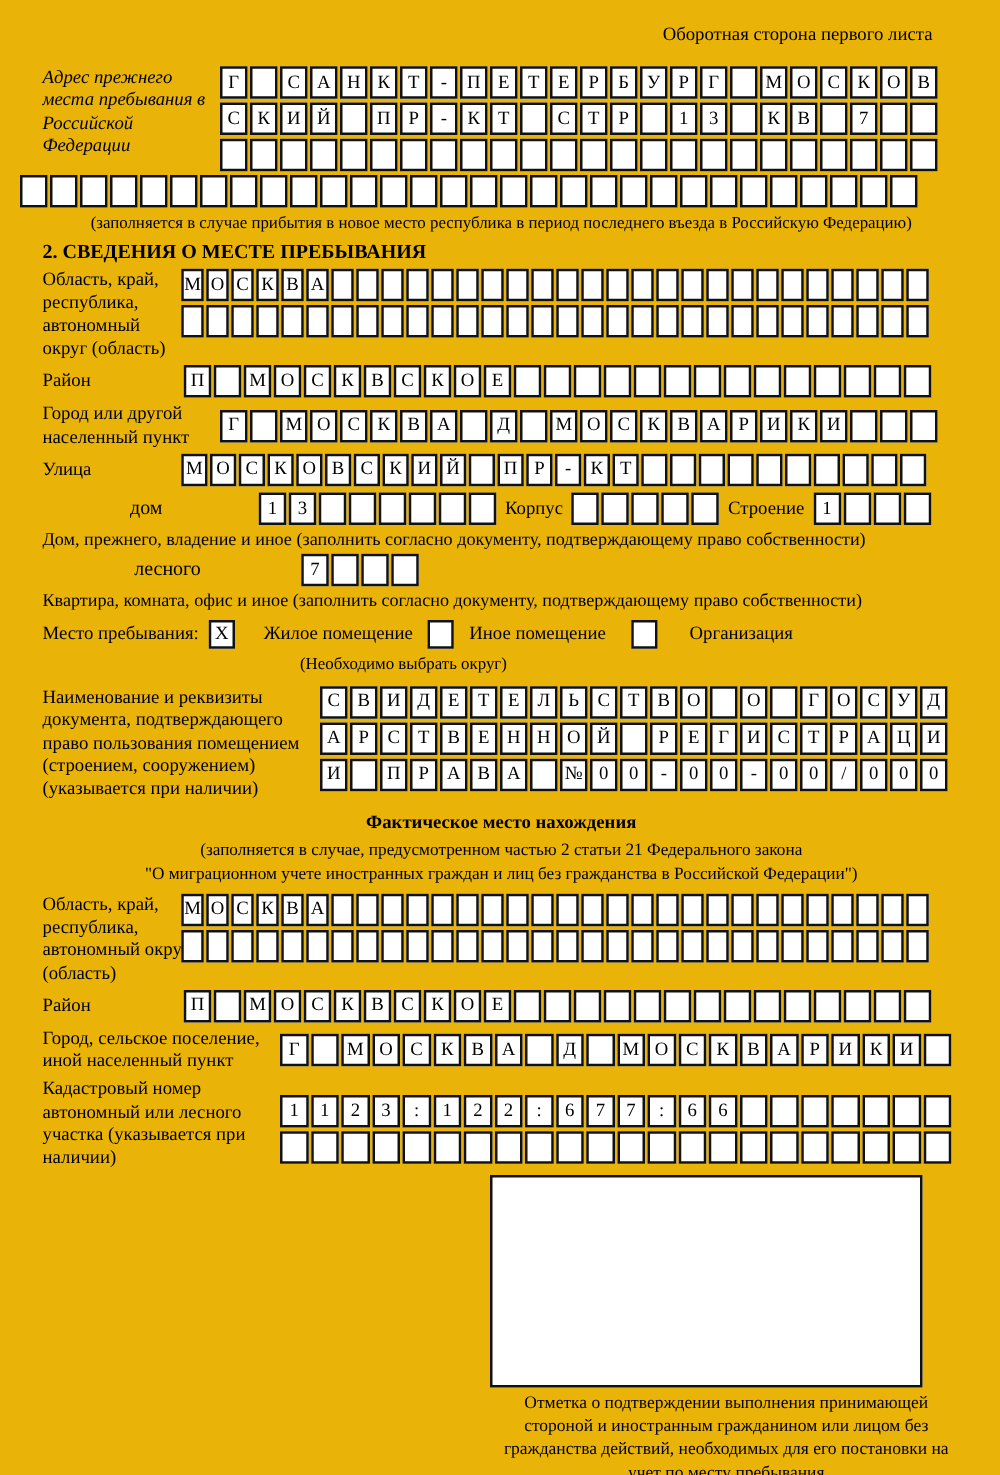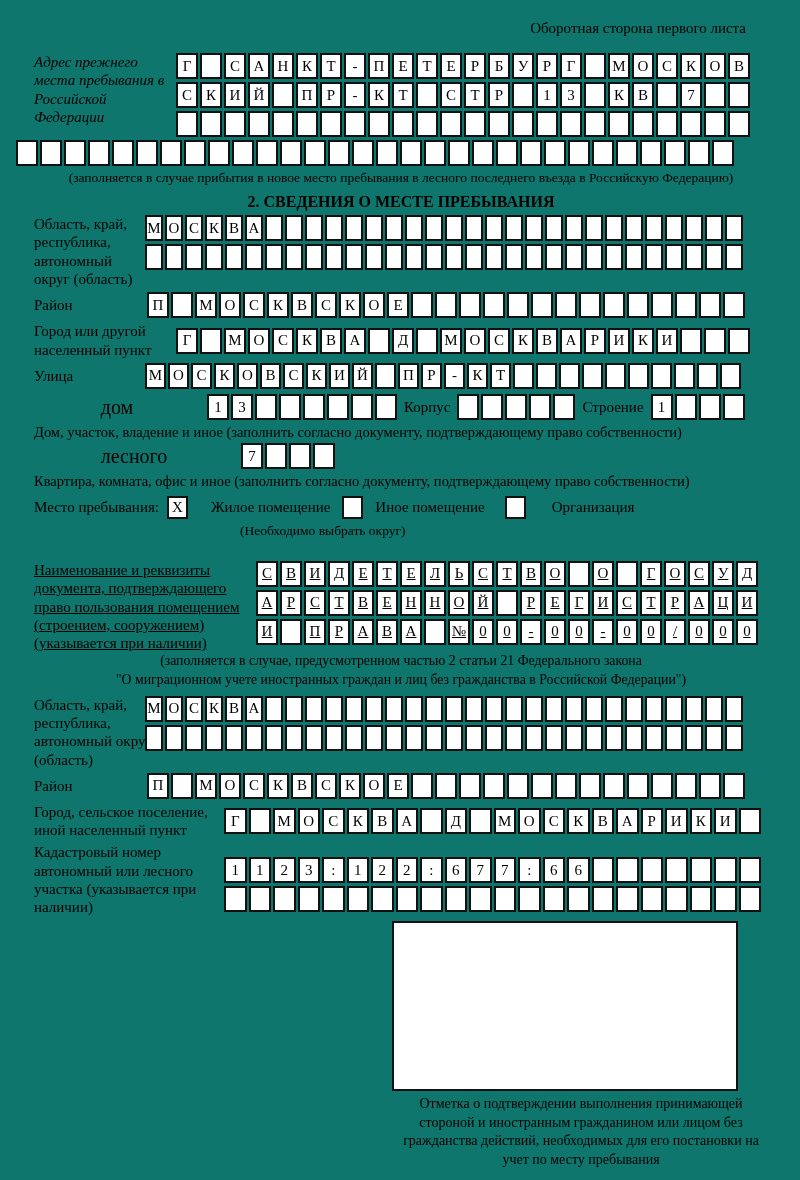--- a/index.html
+++ b/index.html
@@ -1,19 +1,19 @@
 <!DOCTYPE html>
 <html><head>
 <meta charset="utf-8">
 <style>
   html,body{margin:0;padding:0;background:#fff;}
   .page{
     width:800px;height:1180px;box-sizing:border-box;
     padding:6px 32px 0 34px;
-    background:#0f766e;color:#000;
+    background:#eab308;color:#000;
     font-family:"Liberation Serif","DejaVu Serif",serif;
     overflow:hidden;
   }
   .header-note{
     text-align:right;font-size:15px;margin-top:14px;padding-right:22px;
   }
   
   .frow{display:flex;align-items:flex-start;margin-top:4px;}
   .flabel{font-size:15px;line-height:1.22;flex:0 0 auto;}
   .rows{display:flex;flex-direction:column;gap:3px;}
@@ -23,35 +23,35 @@
     width:22px;height:26px;border:2px solid #111;
     display:flex;align-items:center;justify-content:center;
     font-size:15px;line-height:1;background:#fff;
   }
   .c30 .cell{width:18px;}
   .c26 .cell{width:21px;}
   .c22 .cell{width:22.5px;}
   .caption{font-size:13.5px;line-height:1.2;}
   .caption.center{text-align:center;margin-top:4px;}
   .cap-left{font-size:14.5px;margin:3px 0 2px 0;}
-  .sec-title{font-size:16px;font-weight:bold;text-align:center;margin:7px 0 4px 0;}
+  .sec-title{font-size:16px;font-weight:bold;text-align:left;margin:7px 0 4px 0;}
   .sub-title{font-size:15px;font-weight:bold;text-align:center;margin:10px 0 4px 0;}
   .named-box{
-    box-sizing:border-box;border:2px solid #0f766e;height:27px;
-    display:flex;align-items:center;justify-content:center;font-size:20px;
+    box-sizing:border-box;border:2px solid #eab308;height:27px;
+    display:flex;align-items:center;justify-content:center;font-size:16px;
   }
   .inline-label{font-size:15px;align-self:center;}
   .dom-row{display:flex;align-items:center;margin-top:5px;gap:7px;}
   .checkbox-row{display:flex;align-items:center;margin-top:6px;font-size:15px;}
   .checkbox{
     box-sizing:border-box;width:21px;height:23px;border:2px solid #111;
     display:flex;align-items:center;justify-content:center;font-size:15px;background:#fff;
   }
   .mesto-caption{font-size:13.5px;margin:4px 0 2px 206px;}
-  .doc-block{margin-top:22px;text-decoration:underline;}
+  .doc-block{margin-top:10px;}
   .fact-caption{text-align:center;font-size:13.8px;line-height:1.35;}
   .bottom-wrap{margin-left:358px;margin-top:4px;width:378px;}
   .stamp-box{box-sizing:border-box;border:2px solid #111;width:346px;height:170px;background:#fff;}
   .stamp-caption{width:378px;text-align:center;font-size:14px;line-height:1.35;margin-top:4px;}
 </style>
 </head>
 <body>
 
 <div class="page">
 
@@ -165,21 +165,21 @@
       <span class="cell"></span>
       <span class="cell"></span>
       <span class="cell"></span>
       <span class="cell"></span>
       <span class="cell"></span>
       <span class="cell"></span>
       <span class="cell"></span>
       <span class="cell"></span>
       <span class="cell"></span>
     </div>
-  <div class="caption center">(заполняется в случае прибытия в новое место пребывания в лесного последнего въезда в Российскую Федерацию)</div>
+  <div class="caption center">(заполняется в случае прибытия в новое место республика в период последнего въезда в Российскую Федерацию)</div>
 
   <div class="sec-title">2. СВЕДЕНИЯ О МЕСТЕ ПРЕБЫВАНИЯ</div>
 
   <div class="frow">
     <div class="flabel" style="width:111px;">Область, край, республика, автономный округ (область)</div>
     <div class="rows">
       <div class="cells c30">
           <span class="cell">М</span>
           <span class="cell">О</span>
           <span class="cell">С</span>
@@ -360,21 +360,21 @@
         <span class="cell"></span>
       </div>
     <span class="inline-label">Строение</span>
     <div class="cells">
         <span class="cell">1</span>
         <span class="cell"></span>
         <span class="cell"></span>
         <span class="cell"></span>
       </div>
   </div>
-  <div class="cap-left">Дом, участок, владение и иное (заполнить согласно документу, подтверждающему право собственности)</div>
+  <div class="cap-left">Дом, прежнего, владение и иное (заполнить согласно документу, подтверждающему право собственности)</div>
 
   <div class="dom-row" style="margin-top:2px;">
     <div class="named-box" style="width:200px;">лесного</div>
     <div class="cells">
         <span class="cell">7</span>
         <span class="cell"></span>
         <span class="cell"></span>
         <span class="cell"></span>
       </div>
   </div>
@@ -459,20 +459,21 @@
           <span class="cell">0</span>
           <span class="cell">0</span>
           <span class="cell">/</span>
           <span class="cell">0</span>
           <span class="cell">0</span>
           <span class="cell">0</span>
         </div>
     </div>
   </div>
 
+  <div class="sub-title">Фактическое место нахождения</div>
   <div class="fact-caption">(заполняется в случае, предусмотренном частью 2 статьи 21 Федерального закона</div>
   <div class="fact-caption">"О миграционном учете иностранных граждан и лиц без гражданства в Российской Федерации")</div>
 
   <div class="frow" style="margin-top:6px;">
     <div class="flabel" style="width:135px;">Область, край, республика, автономный округ (область)</div>
     <div class="rows" style="margin-left:-24px;">
       <div class="cells c30">
           <span class="cell">М</span>
           <span class="cell">О</span>
           <span class="cell">С</span>

